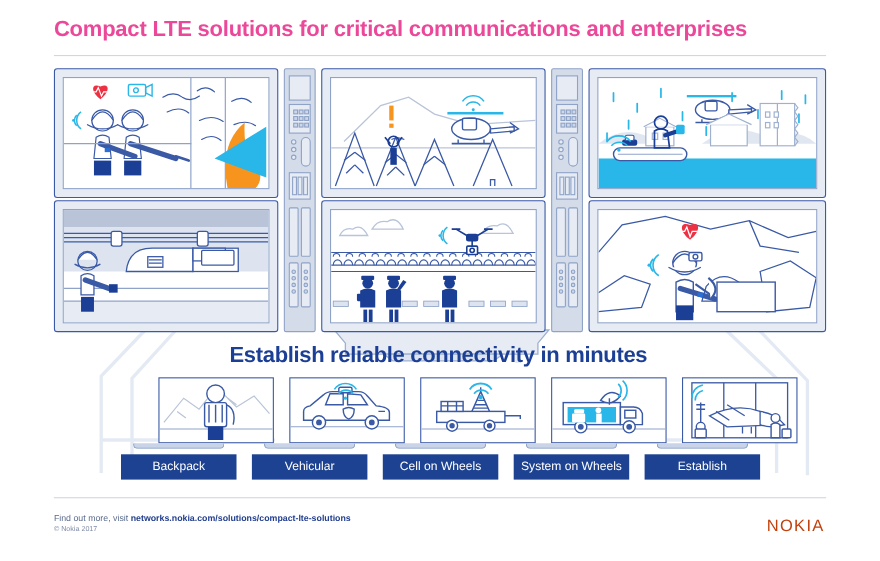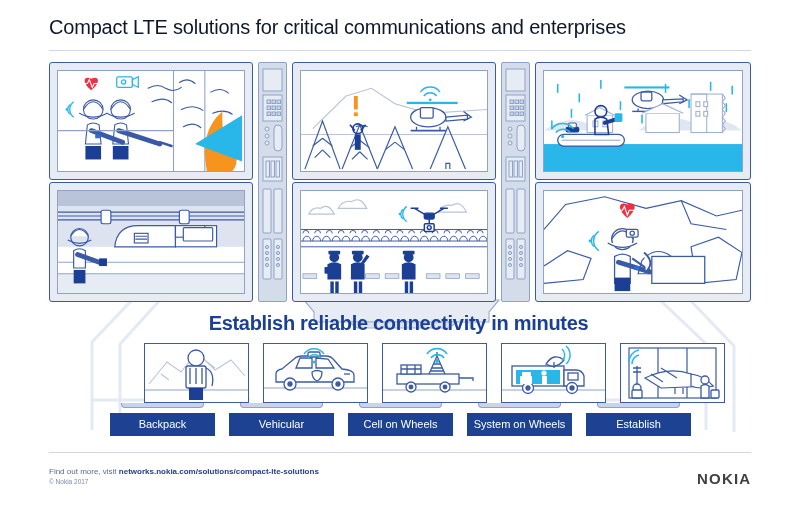--- a/index.html
+++ b/index.html
@@ -6,21 +6,21 @@
   body{
     width:800px;height:510px;overflow:hidden;background:#ffffff;
     font-family:"Liberation Sans","DejaVu Sans",sans-serif;
     -webkit-font-smoothing:antialiased;
   }
   .page{position:relative;width:800px;height:510px;background:#fff;}
 
   
   .title{
     position:absolute;left:49px;top:16px;
-    font-size:20px;font-weight:400;color:#0f172a;letter-spacing:-0.2px;
+    font-size:20px;font-weight:700;color:#ec4899;letter-spacing:-0.2px;
     white-space:nowrap;
   }
   .rule-top{position:absolute;left:49px;top:50px;width:702px;height:1px;background:#cfd6e4;}
   .rule-bottom{position:absolute;left:49px;top:452px;width:702px;height:1px;background:#cfd6e4;}
 
   
   .bgdeco{position:absolute;left:0;top:0;width:800px;height:510px;}
 
   
   .wall{position:absolute;left:49px;top:62px;width:702px;height:240px;}
@@ -78,21 +78,21 @@
   .c2{left:238px;}
   .c3{left:357px;}
   .c4{left:476px;}
 
   
   .foot-line{position:absolute;left:49px;top:467px;font-size:8px;color:#5a6b8c;white-space:nowrap;}
   .foot-line b{color:#24408f;font-weight:bold;}
   .copy{position:absolute;left:49px;top:478px;font-size:6.5px;color:#7f8ca6;}
   .logo{
     position:absolute;left:697px;top:470px;
-    font-size:15px;font-weight:bold;color:#404040;letter-spacing:1.2px;
+    font-size:15px;font-weight:normal;color:#c2410c;letter-spacing:1.2px;
     font-family:"Liberation Sans","DejaVu Sans",sans-serif;
   }
 </style>
 </head>
 <body>
 
 <div class="page">
 
   <svg class="bgdeco" viewBox="0 0 800 510">
     <g stroke="#e4eaf3" stroke-width="3" fill="none">

